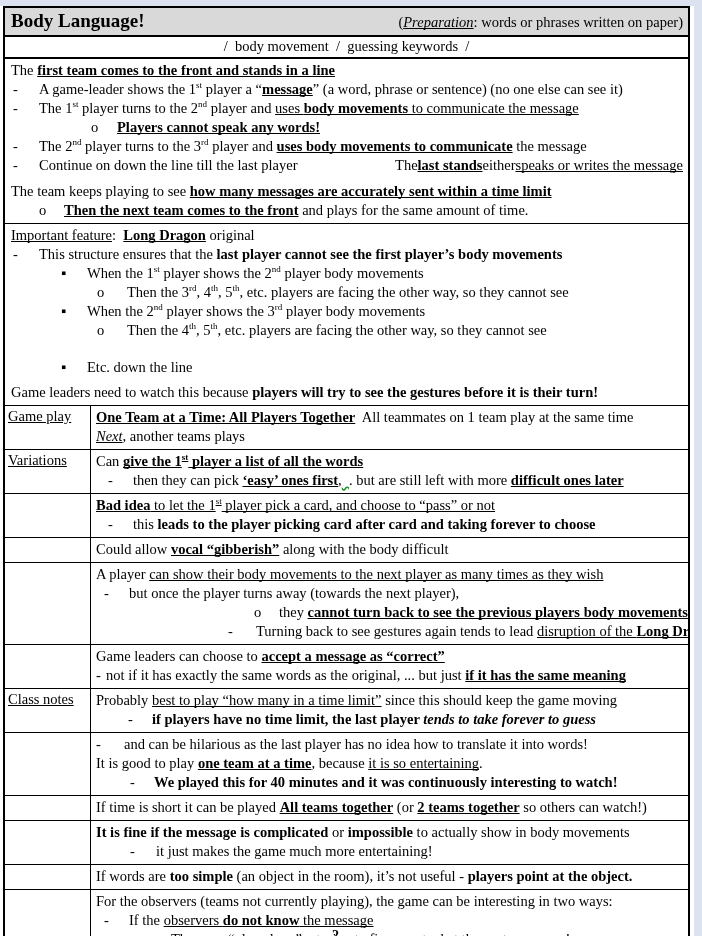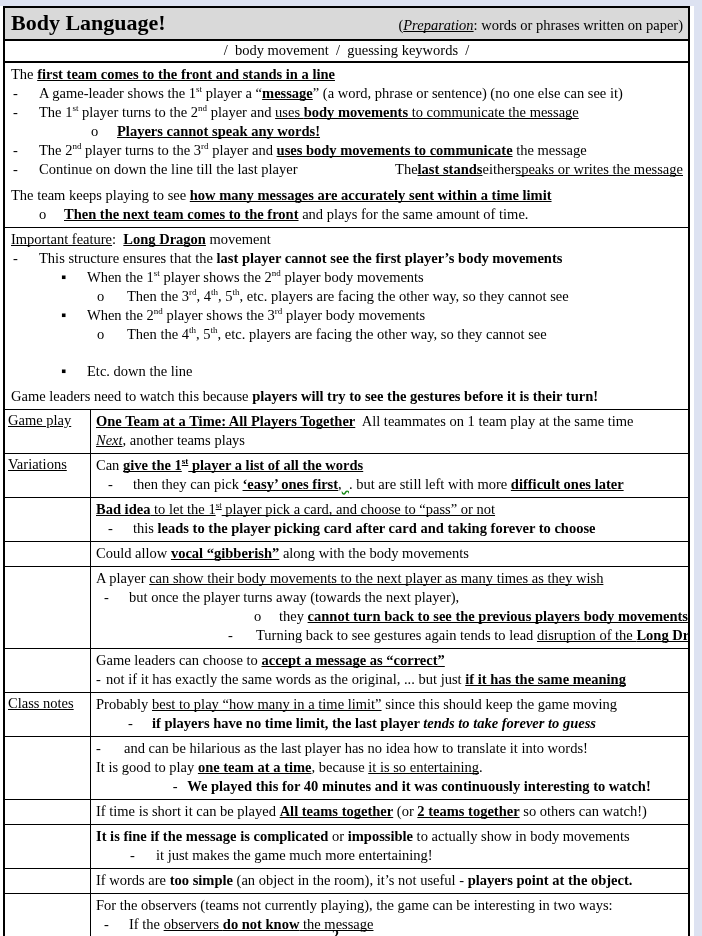--- a/index.html
+++ b/index.html
@@ -11,21 +11,21 @@
   .strip-top{position:absolute;top:0;left:0;width:702px;height:6px;background:#dde2f1;}
   .strip-right{position:absolute;top:0;right:0;width:8px;height:936px;background:#dde2f1;}
   .page{
     position:absolute;top:6px;left:3px;width:687px;background:#fff;
     border:2px solid #000;box-sizing:border-box;
   }
   .hdr{
     display:flex;justify-content:space-between;align-items:baseline;
     background:#d9d9d9;border-bottom:2px solid #000;padding:2px 5px 3px 6px;
   }
-  .title{font-weight:bold;font-size:22px;white-space:nowrap;}
+  .title{font-weight:bold;font-size:19px;white-space:nowrap;}
   .prep{font-size:14.5px;white-space:nowrap;}
   .kwrow{
     text-align:center;border-bottom:2px solid #000;padding:1px 0 2px;
     font-size:14.5px;
   }
   .row{border-bottom:1.5px solid #000;overflow:hidden;}
   .row:last-child{border-bottom:none;}
   .row.full{padding:2px 5px 3px 6px;}
   .row.cols{display:flex;}
   .cell-l{
@@ -75,21 +75,21 @@
           <span>The </span>
           <span class="b u">last stands</span>
           <span> either </span>
           <span class="u">speaks or writes the message</span>
         </div>
         <div class="gapline" style="height: 7px;"></div>
         <div class="line"><span>The team keeps playing to see </span><span class="b u">how many messages are accurately sent within a time limit</span></div>
         <div class="line" style="padding-left: 28px;"><span class="bullet" style="width: 25px;">o</span><span class="b u">Then the next team comes to the front</span><span> and plays for the same amount of time.</span></div>
       </div>
       <div class="row full">
-        <div class="line"><span class="u">Important feature</span><span>:&nbsp; </span><span class="b u">Long Dragon</span><span> movement</span></div>
+        <div class="line"><span class="u">Important feature</span><span>:&nbsp; </span><span class="b u">Long Dragon</span><span> original</span></div>
         <div class="line" style="padding-left: 2px;"><span class="bullet" style="width: 26px;">-</span><span>This structure ensures that the </span><span class="b">last player cannot see the first player’s body movements</span></div>
         <div class="line" style="padding-left: 50px;"><span class="bullet" style="width: 26px;">▪</span><span>When the 1</span><span class="sup">st</span><span> player shows the 2</span><span class="sup">nd</span><span> player body movements</span></div>
         <div class="line" style="padding-left: 86px;"><span class="bullet" style="width: 30px;">o</span><span>Then the 3</span><span class="sup">rd</span><span>, 4</span><span class="sup">th</span><span>, 5</span><span class="sup">th</span><span>, etc. players are facing the other way, so they cannot see</span></div>
         <div class="line" style="padding-left: 50px;"><span class="bullet" style="width: 26px;">▪</span><span>When the 2</span><span class="sup">nd</span><span> player shows the 3</span><span class="sup">rd</span><span> player body movements</span></div>
         <div class="line" style="padding-left: 86px;"><span class="bullet" style="width: 30px;">o</span><span>Then the 4</span><span class="sup">th</span><span>, 5</span><span class="sup">th</span><span>, etc. players are facing the other way, so they cannot see</span></div>
         <div class="line" style="padding-left: 50px; margin-top: 18px;"><span class="bullet" style="width: 26px;">▪</span><span>Etc. down the line</span></div>
         <div class="gapline" style="height: 6px;"></div>
         <div class="line"><span>Game leaders need to watch this because </span><span class="b">players will try to see the gestures before it is their turn!</span></div>
       </div>
       <div class="row cols">
@@ -109,21 +109,21 @@
       <div class="row cols">
         <div class="cell-l"></div>
         <div class="cell-r">
           <div class="line"><span class="b u">Bad idea</span><span class="u"> to let the 1</span><span class="u sup">st</span><span class="u"> player pick a card, and choose to “pass” or not</span></div>
           <div class="line" style="padding-left: 12px;"><span class="bullet" style="width: 25px;">-</span><span>this </span><span class="b">leads to the player picking card after card and taking forever to choose</span></div>
         </div>
       </div>
       <div class="row cols">
         <div class="cell-l"></div>
         <div class="cell-r">
-          <div class="line"><span>Could allow </span><span class="b u">vocal “gibberish”</span><span> along with the body movements</span></div>
+          <div class="line"><span>Could allow </span><span class="b u">vocal “gibberish”</span><span> along with the body difficult</span></div>
         </div>
       </div>
       <div class="row cols">
         <div class="cell-l"></div>
         <div class="cell-r">
           <div class="line"><span>A player </span><span class="u">can show their body movements to the next player as many times as they wish</span></div>
           <div class="line" style="padding-left: 8px; font-family: Liberation Serif, serif;"><span class="bullet" style="width: 25px;">-</span><span>but once the player turns away (towards the next player),</span></div>
           <div class="line" style="padding-left: 158px;"><span class="bullet" style="width: 25px;">o</span><span>they </span><span class="b u">cannot turn back to see the previous players body movements</span></div>
           <div class="line" style="padding-left: 132px;"><span class="bullet" style="width: 28px;">-</span><span>Turning back to see gestures again tends to lead </span><span class="u">disruption of the </span><span class="b u">Long Dragon</span></div>
         </div>
@@ -140,21 +140,21 @@
         <div class="cell-r">
           <div class="line"><span>Probably </span><span class="u">best to play “how many in a time limit”</span><span> since this should keep the game moving</span></div>
           <div class="line" style="padding-left: 32px;"><span class="bullet" style="width: 24px;">-</span><span class="b">if players have no time limit, the last player </span><span class="b i">tends to take forever to guess</span></div>
         </div>
       </div>
       <div class="row cols">
         <div class="cell-l"></div>
         <div class="cell-r">
           <div class="line"><span class="bullet" style="width: 28px;">-</span><span>and can be hilarious as the last player has no idea how to translate it into words!</span></div>
           <div class="line"><span>It is good to play </span><span class="b u">one team at a time</span><span>, because </span><span class="u">it is so entertaining</span><span>.</span></div>
-          <div class="line" style="padding-left: 34px; text-align: center;"><span class="bullet" style="width: 24px;">-</span><span class="b">We played this for 40 minutes and it was continuously interesting to watch!</span></div>
+          <div class="line" style="padding-left: 34px;"><span class="bullet" style="width: 24px;">-</span><span class="b">We played this for 40 minutes and it was continuously interesting to watch!</span></div>
         </div>
       </div>
       <div class="row cols">
         <div class="cell-l"></div>
         <div class="cell-r">
           <div class="line"><span>If time is short it can be played </span><span class="b u">All teams together</span><span> (or </span><span class="b u">2 teams together</span><span> so others can watch!)</span></div>
         </div>
       </div>
       <div class="row cols">
         <div class="cell-l"></div>

